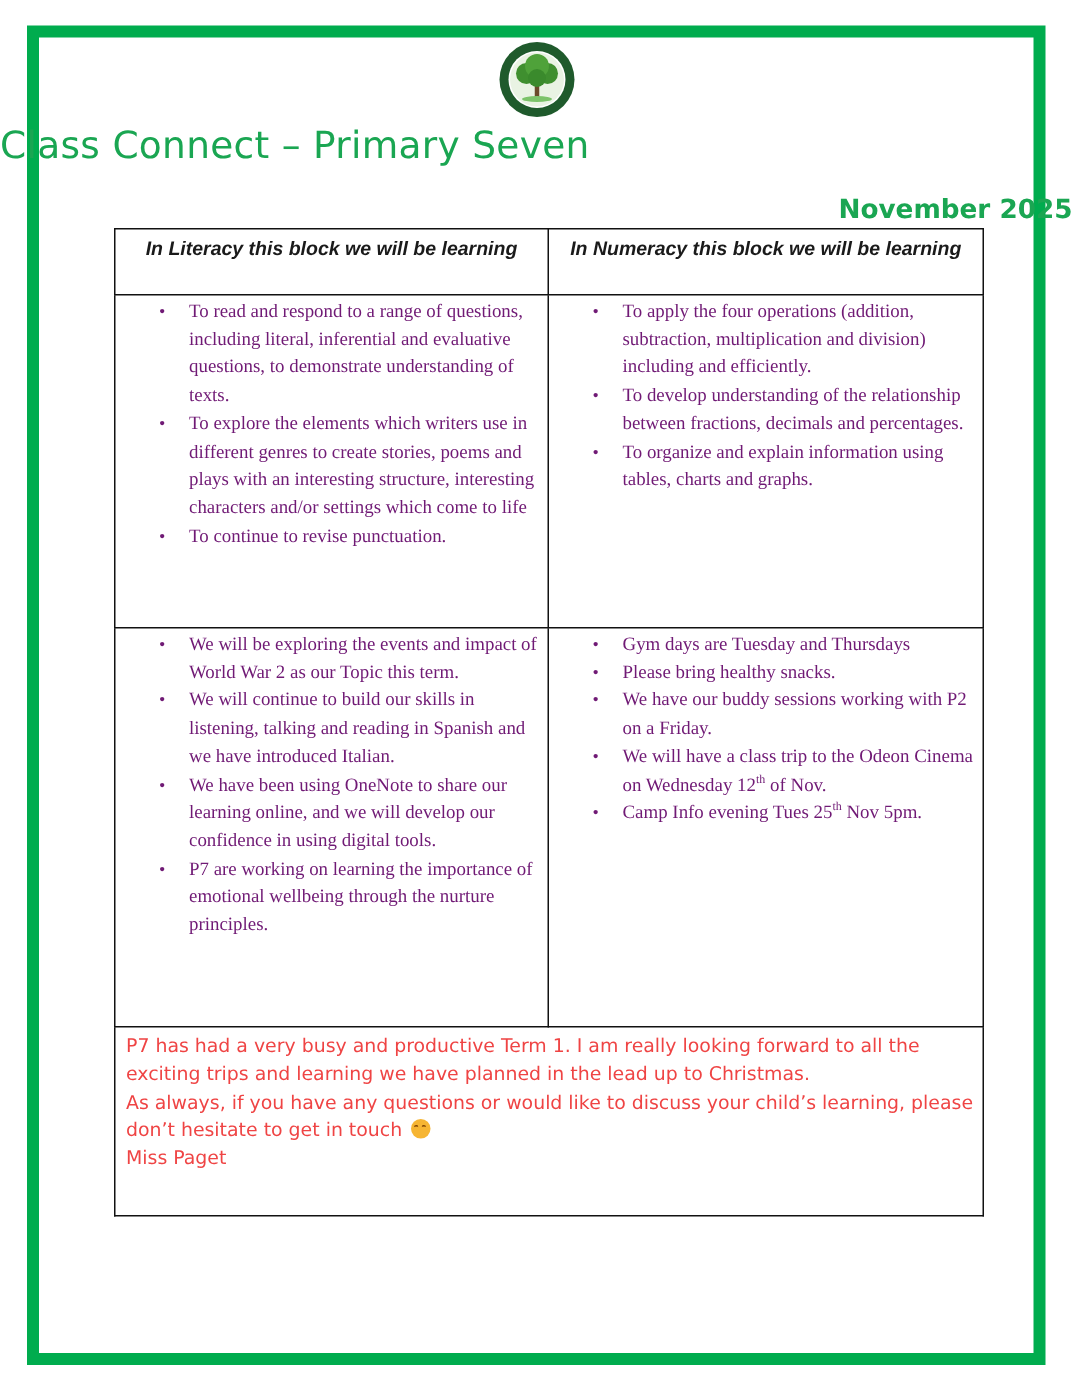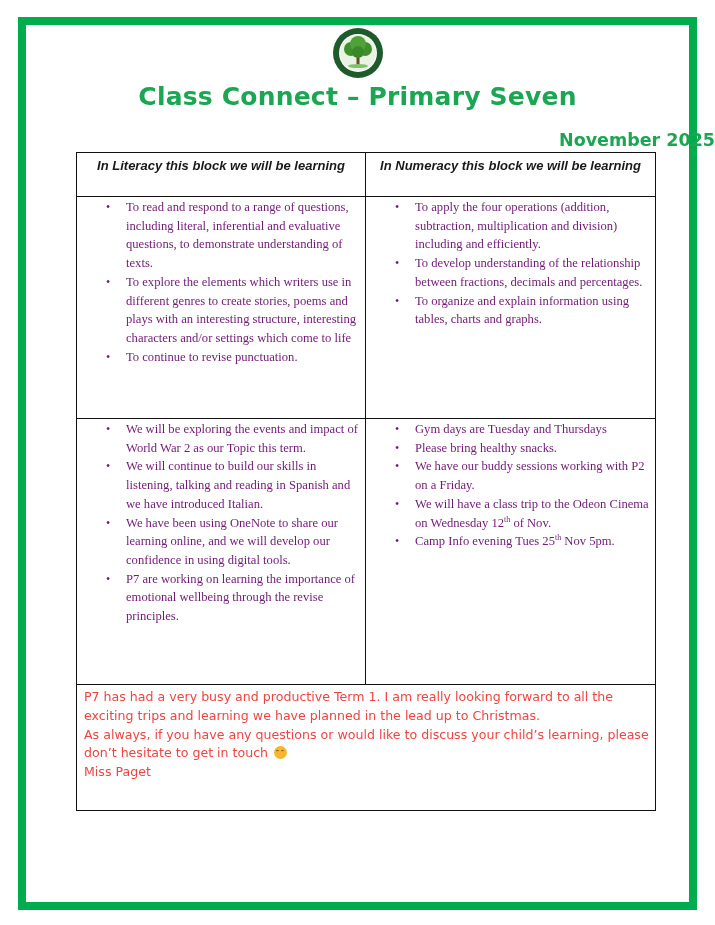--- a/index.html
+++ b/index.html
@@ -1,22 +1,22 @@
 <!DOCTYPE html>
 <html><head>
 <meta charset="utf-8">
 <style>
   html, body { margin: 0; padding: 0; background: #ffffff; }
   body { width: 715px; height: 925px; position: relative; overflow: hidden;
          font-family: "DejaVu Sans", "Liberation Sans", sans-serif; color: #1a1a1a; }
   .frame { position: absolute; left: 18px; top: 17px; width: 679px; height: 893px;
            box-sizing: border-box; border: 8px solid #00ac4e; }
   .logo { position: absolute; left: 332px; top: 27px; width: 52px; height: 52px; }
-  .title { position: absolute; left: 0; width: 715px; top: 82px; text-align: center;
-           font-family: "DejaVu Sans", sans-serif; font-weight: bold; font-size: 25px;
+  .title { position: absolute; left: 0; width: 715px; top: 82px; text-align: left;
+           font-family: "DejaVu Sans", sans-serif; font-weight: normal; font-size: 25px;
            color: #1aa652; letter-spacing: 0.2px; }
   .subtitle { position: absolute; left: 0; width: 715px; top: 130px; text-align: right;
               font-weight: bold; font-size: 17.5px; color: #1aa652; }
   table.grid { position: absolute; left: 76px; top: 152px; width: 579px;
                border-collapse: collapse; table-layout: fixed; }
   table.grid td { border: 1.3px solid #111; vertical-align: top; padding: 0; }
   .hdr { font-family: "Liberation Sans", sans-serif; font-weight: bold; font-size: 13px;
          text-align: center; height: 44px; padding-top: 5px !important; box-sizing: border-box; font-style: italic; }
   ul.items { margin: 0; padding: 0 6px 0 49px; list-style: none; }
   ul.items li { position: relative; font-family: Liberation Serif, serif; font-size: 12.6px;
@@ -83,21 +83,21 @@
         <li>To organize and explain information using tables, charts and graphs.</li>
       </ul>
     </td>
   </tr>
   <tr>
     <td class="cell-body wc-body">
       <ul class="items">
         <li>We will be exploring the events and impact of World War 2 as our Topic this term.</li>
         <li>We will continue to build our skills in listening, talking and reading in Spanish and we have introduced Italian.</li>
         <li>We have been using OneNote to share our learning online, and we will develop our confidence in using digital tools.</li>
-        <li>P7 are working on learning the importance of emotional wellbeing through the revise principles.</li>
+        <li>P7 are working on learning the importance of emotional wellbeing through the nurture principles.</li>
       </ul>
     </td>
     <td class="cell-body wc-body">
       <ul class="items">
         <li>Gym days are Tuesday and Thursdays</li>
         <li>Please bring healthy snacks.</li>
         <li>We have our buddy sessions working with P2 on a Friday.</li>
         <li><span>We will have a class trip to the Odeon Cinema on Wednesday 12</span><sup>th</sup><span> of Nov.</span></li>
         <li><span>Camp Info evening Tues 25</span><sup>th</sup><span> Nov 5pm.</span></li>
       </ul>

